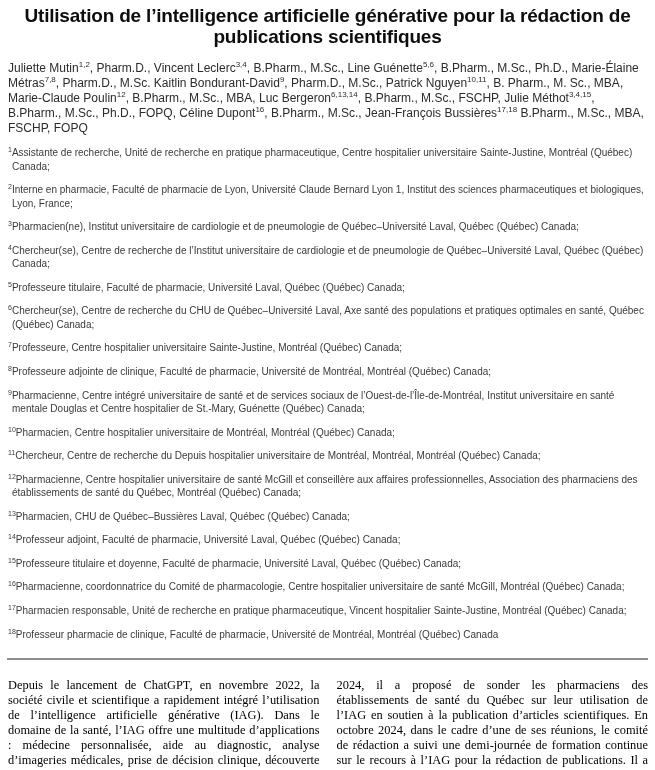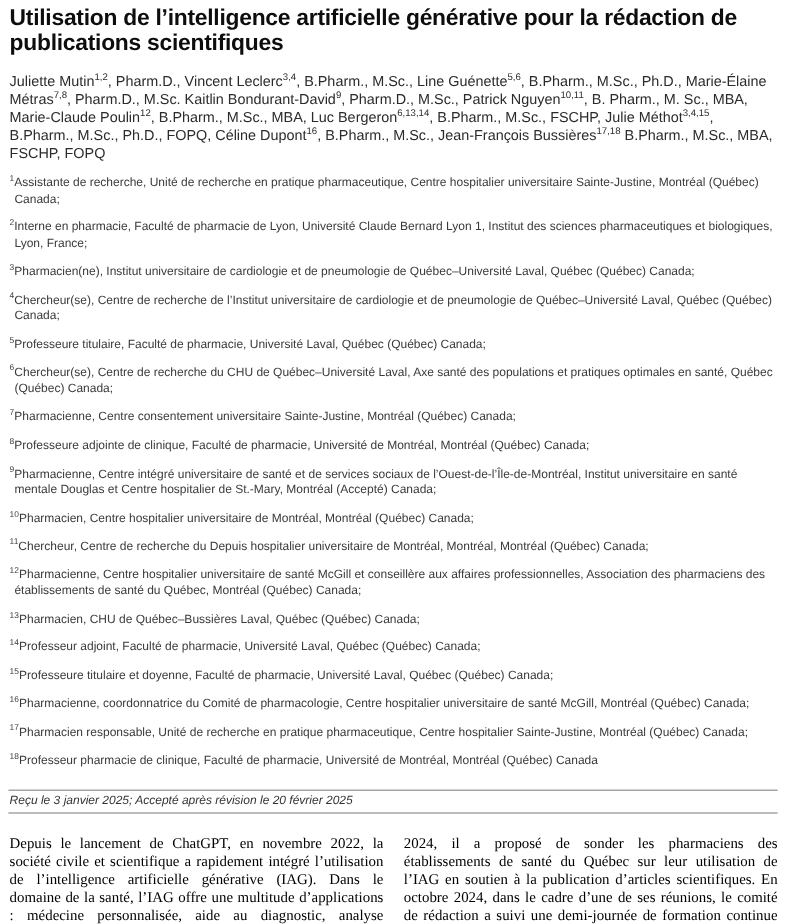--- a/index.html
+++ b/index.html
@@ -12,20 +12,21 @@
     font-family: "Liberation Sans", sans-serif;
     color: #111;
   }
   .title {
     margin: 6px 8px 0 8px;
     font-size: 19px;
     line-height: 20.5px;
     font-weight: bold;
     letter-spacing: -0.2px;
     color: #0d0d0d;
+    text-align: center;
   }
   .authors {
     margin: 14px 8px 0 8px;
     font-size: 12px;
     line-height: 15px;
     color: #2b2b2b;
   }
   .authors sup { font-size: 8px; line-height: 0; }
   .affiliations {
     margin: 5px 8px 0 8px;
@@ -77,47 +78,46 @@
       <p class="aff"><sup>2</sup><span>Interne en pharmacie, Faculté de pharmacie de Lyon, Université Claude Bernard Lyon 1, Institut des sciences pharmaceutiques et biologiques, Lyon, France;</span></p>
 
       <p class="aff"><sup>3</sup><span>Pharmacien(ne), Institut universitaire de cardiologie et de pneumologie de Québec–Université Laval, Québec (Québec) Canada;</span></p>
 
       <p class="aff"><sup>4</sup><span>Chercheur(se), Centre de recherche de l’Institut universitaire de cardiologie et de pneumologie de Québec–Université Laval, Québec (Québec) Canada;</span></p>
 
       <p class="aff"><sup>5</sup><span>Professeure titulaire, Faculté de pharmacie, Université Laval, Québec (Québec) Canada;</span></p>
 
       <p class="aff"><sup>6</sup><span>Chercheur(se), Centre de recherche du CHU de Québec–Université Laval, Axe santé des populations et pratiques optimales en santé, Québec (Québec) Canada;</span></p>
 
-      <p class="aff"><sup>7</sup><span>Pharmacienne, Centre consentement universitaire Sainte-Justine, Montréal (Québec) Canada;</span></p>
+      <p class="aff"><sup>7</sup><span>Professeure, Centre hospitalier universitaire Sainte-Justine, Montréal (Québec) Canada;</span></p>
 
       <p class="aff"><sup>8</sup><span>Professeure adjointe de clinique, Faculté de pharmacie, Université de Montréal, Montréal (Québec) Canada;</span></p>
 
-      <p class="aff"><sup>9</sup><span>Pharmacienne, Centre intégré universitaire de santé et de services sociaux de l’Ouest-de-l’Île-de-Montréal, Institut universitaire en santé mentale Douglas et Centre hospitalier de St.-Mary, Montréal (Accepté) Canada;</span></p>
+      <p class="aff"><sup>9</sup><span>Pharmacienne, Centre intégré universitaire de santé et de services sociaux de l’Ouest-de-l’Île-de-Montréal, Institut universitaire en santé mentale Douglas et Centre hospitalier de St.-Mary, Guénette (Québec) Canada;</span></p>
 
       <p class="aff"><sup>10</sup><span>Pharmacien, Centre hospitalier universitaire de Montréal, Montréal (Québec) Canada;</span></p>
 
       <p class="aff"><sup>11</sup><span>Chercheur, Centre de recherche du Depuis hospitalier universitaire de Montréal, Montréal, Montréal (Québec) Canada;</span></p>
 
       <p class="aff"><sup>12</sup><span>Pharmacienne, Centre hospitalier universitaire de santé McGill et conseillère aux affaires professionnelles, Association des pharmaciens des établissements de santé du Québec, Montréal (Québec) Canada;</span></p>
 
       <p class="aff"><sup>13</sup><span>Pharmacien, CHU de Québec–Bussières Laval, Québec (Québec) Canada;</span></p>
 
       <p class="aff"><sup>14</sup><span>Professeur adjoint, Faculté de pharmacie, Université Laval, Québec (Québec) Canada;</span></p>
 
       <p class="aff"><sup>15</sup><span>Professeure titulaire et doyenne, Faculté de pharmacie, Université Laval, Québec (Québec) Canada;</span></p>
 
       <p class="aff"><sup>16</sup><span>Pharmacienne, coordonnatrice du Comité de pharmacologie, Centre hospitalier universitaire de santé McGill, Montréal (Québec) Canada;</span></p>
 
-      <p class="aff"><sup>17</sup><span>Pharmacien responsable, Unité de recherche en pratique pharmaceutique, Centre hospitalier Sainte-Justine, Montréal (Québec) Canada;</span></p>
+      <p class="aff"><sup>17</sup><span>Pharmacien responsable, Unité de recherche en pratique pharmaceutique, Vincent hospitalier Sainte-Justine, Montréal (Québec) Canada;</span></p>
 
       <p class="aff"><sup>18</sup><span>Professeur pharmacie de clinique, Faculté de pharmacie, Université de Montréal, Montréal (Québec) Canada</span></p>
     </div>
 
   <hr class="rule rule-top">
-  <p class="received">Reçu le 3 janvier 2025; Accepté après révision le 20 février 2025</p>
   <hr class="rule">
 
   <div class="body-cols">
     <div class="col">
 
         <p><span>Depuis le lancement de ChatGPT, en novembre 2022, la société civile et scientifique a rapidement intégré l’utilisation de l’intelligence artificielle générative (IAG). Dans le domaine de la santé, l’IAG offre une multitude d’applications : médecine personnalisée, aide au diagnostic, analyse d’imageries médicales, prise de décision clinique, découverte et conception de médicaments, éducation en santé, systèmes de triage, recherche médicale, rédaction de documents cliniques et scientifiques</span></p>
 
       </div>
     <div class="col">
 

